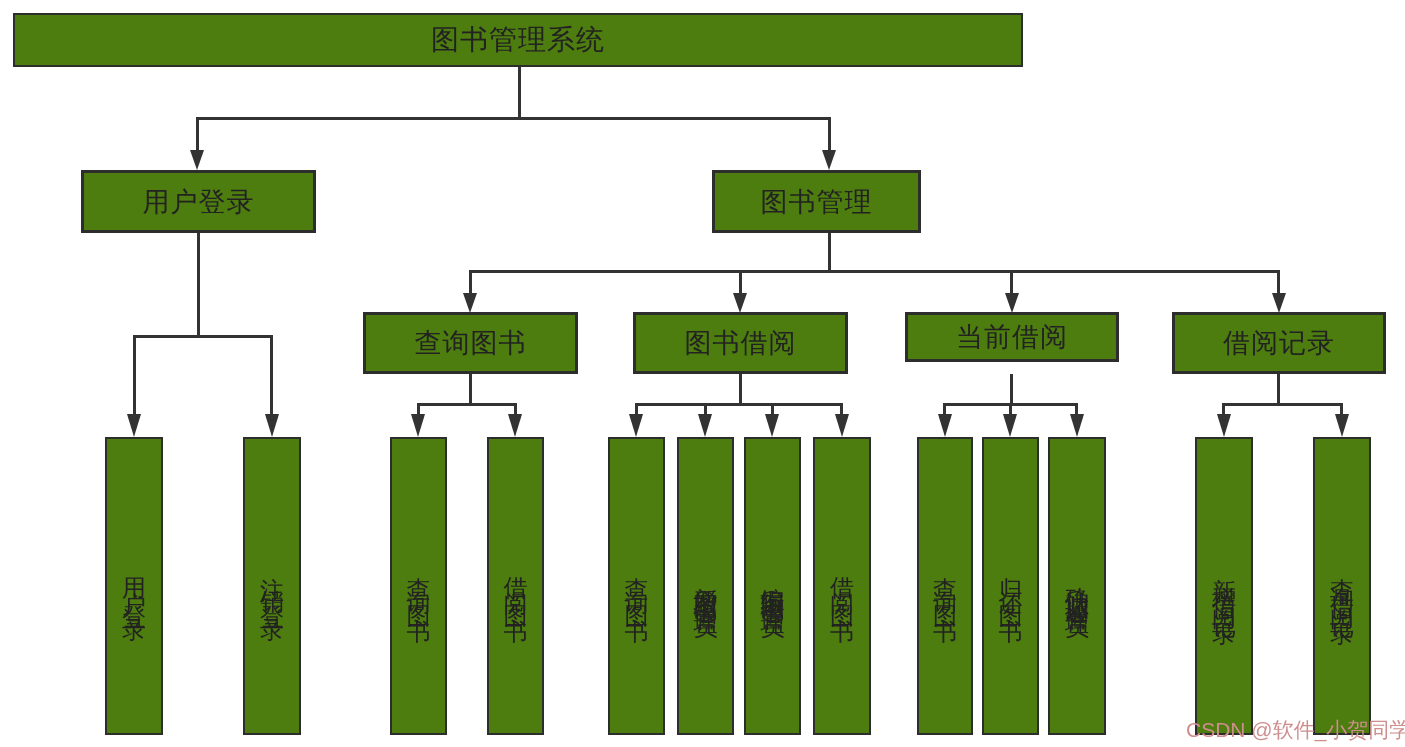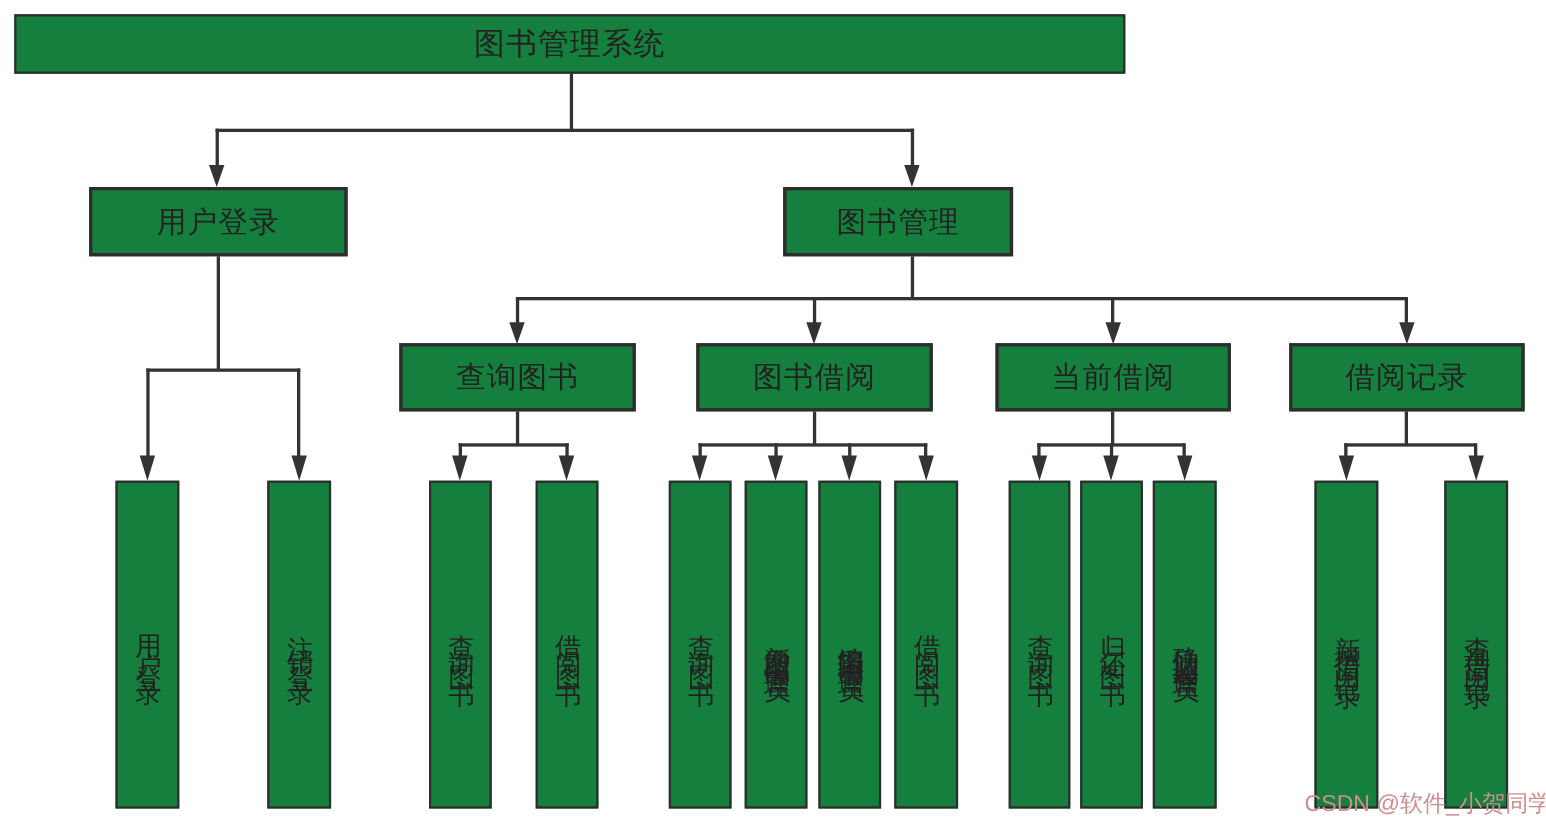--- a/index.html
+++ b/index.html
@@ -11,21 +11,21 @@
   #canvas {
     position: relative;
     width: 1405px;
     height: 747px;
     background: #ffffff;
     overflow: hidden;
   }
   .box {
     position: absolute;
     box-sizing: border-box;
-    background: #15803d;
+    background: #4d7c0f;
     border: 3px solid #2d2d2d;
     display: flex;
     align-items: center;
     justify-content: center;
     color: #222222;
   }
   .box.root  { border-width: 2px; font-size: 28px; letter-spacing: 1px; }
   .box.lvl   { font-size: 27px; letter-spacing: 1px; }
   .box.leaf  { border-width: 2px; }
   .vtext {
@@ -101,21 +101,21 @@
   <div class="arrow short" style="left:733px;  top:293px;"></div>
   <div class="arrow short" style="left:1005px; top:293px;"></div>
   <div class="arrow short" style="left:1272px; top:293px;"></div>
 
   <div class="box lvl" style="left:363px; top:312px; width:215px; height:62px;">
     <span>查询图书</span>
   </div>
   <div class="box lvl" style="left:633px; top:312px; width:215px; height:62px;">
     <span>图书借阅</span>
   </div>
-  <div class="box lvl" style="left:905px; top:312px; width:214px; height:62px;text-align:right;">
+  <div class="box lvl" style="left:905px; top:312px; width:214px; height:50px;text-align:right;">
     <span>当前借阅</span>
   </div>
   <div class="box lvl" style="left:1172px; top:312px; width:214px; height:62px;">
     <span>借阅记录</span>
   </div>
 
   <div class="vline" style="left:469px; top:374px; height:31px;"></div>
   <div class="hline" style="left:417px; top:403px; width:100px;"></div>
   <div class="vline" style="left:417px; top:403px; height:12px;"></div>
   <div class="vline" style="left:514px; top:403px; height:12px;"></div>

